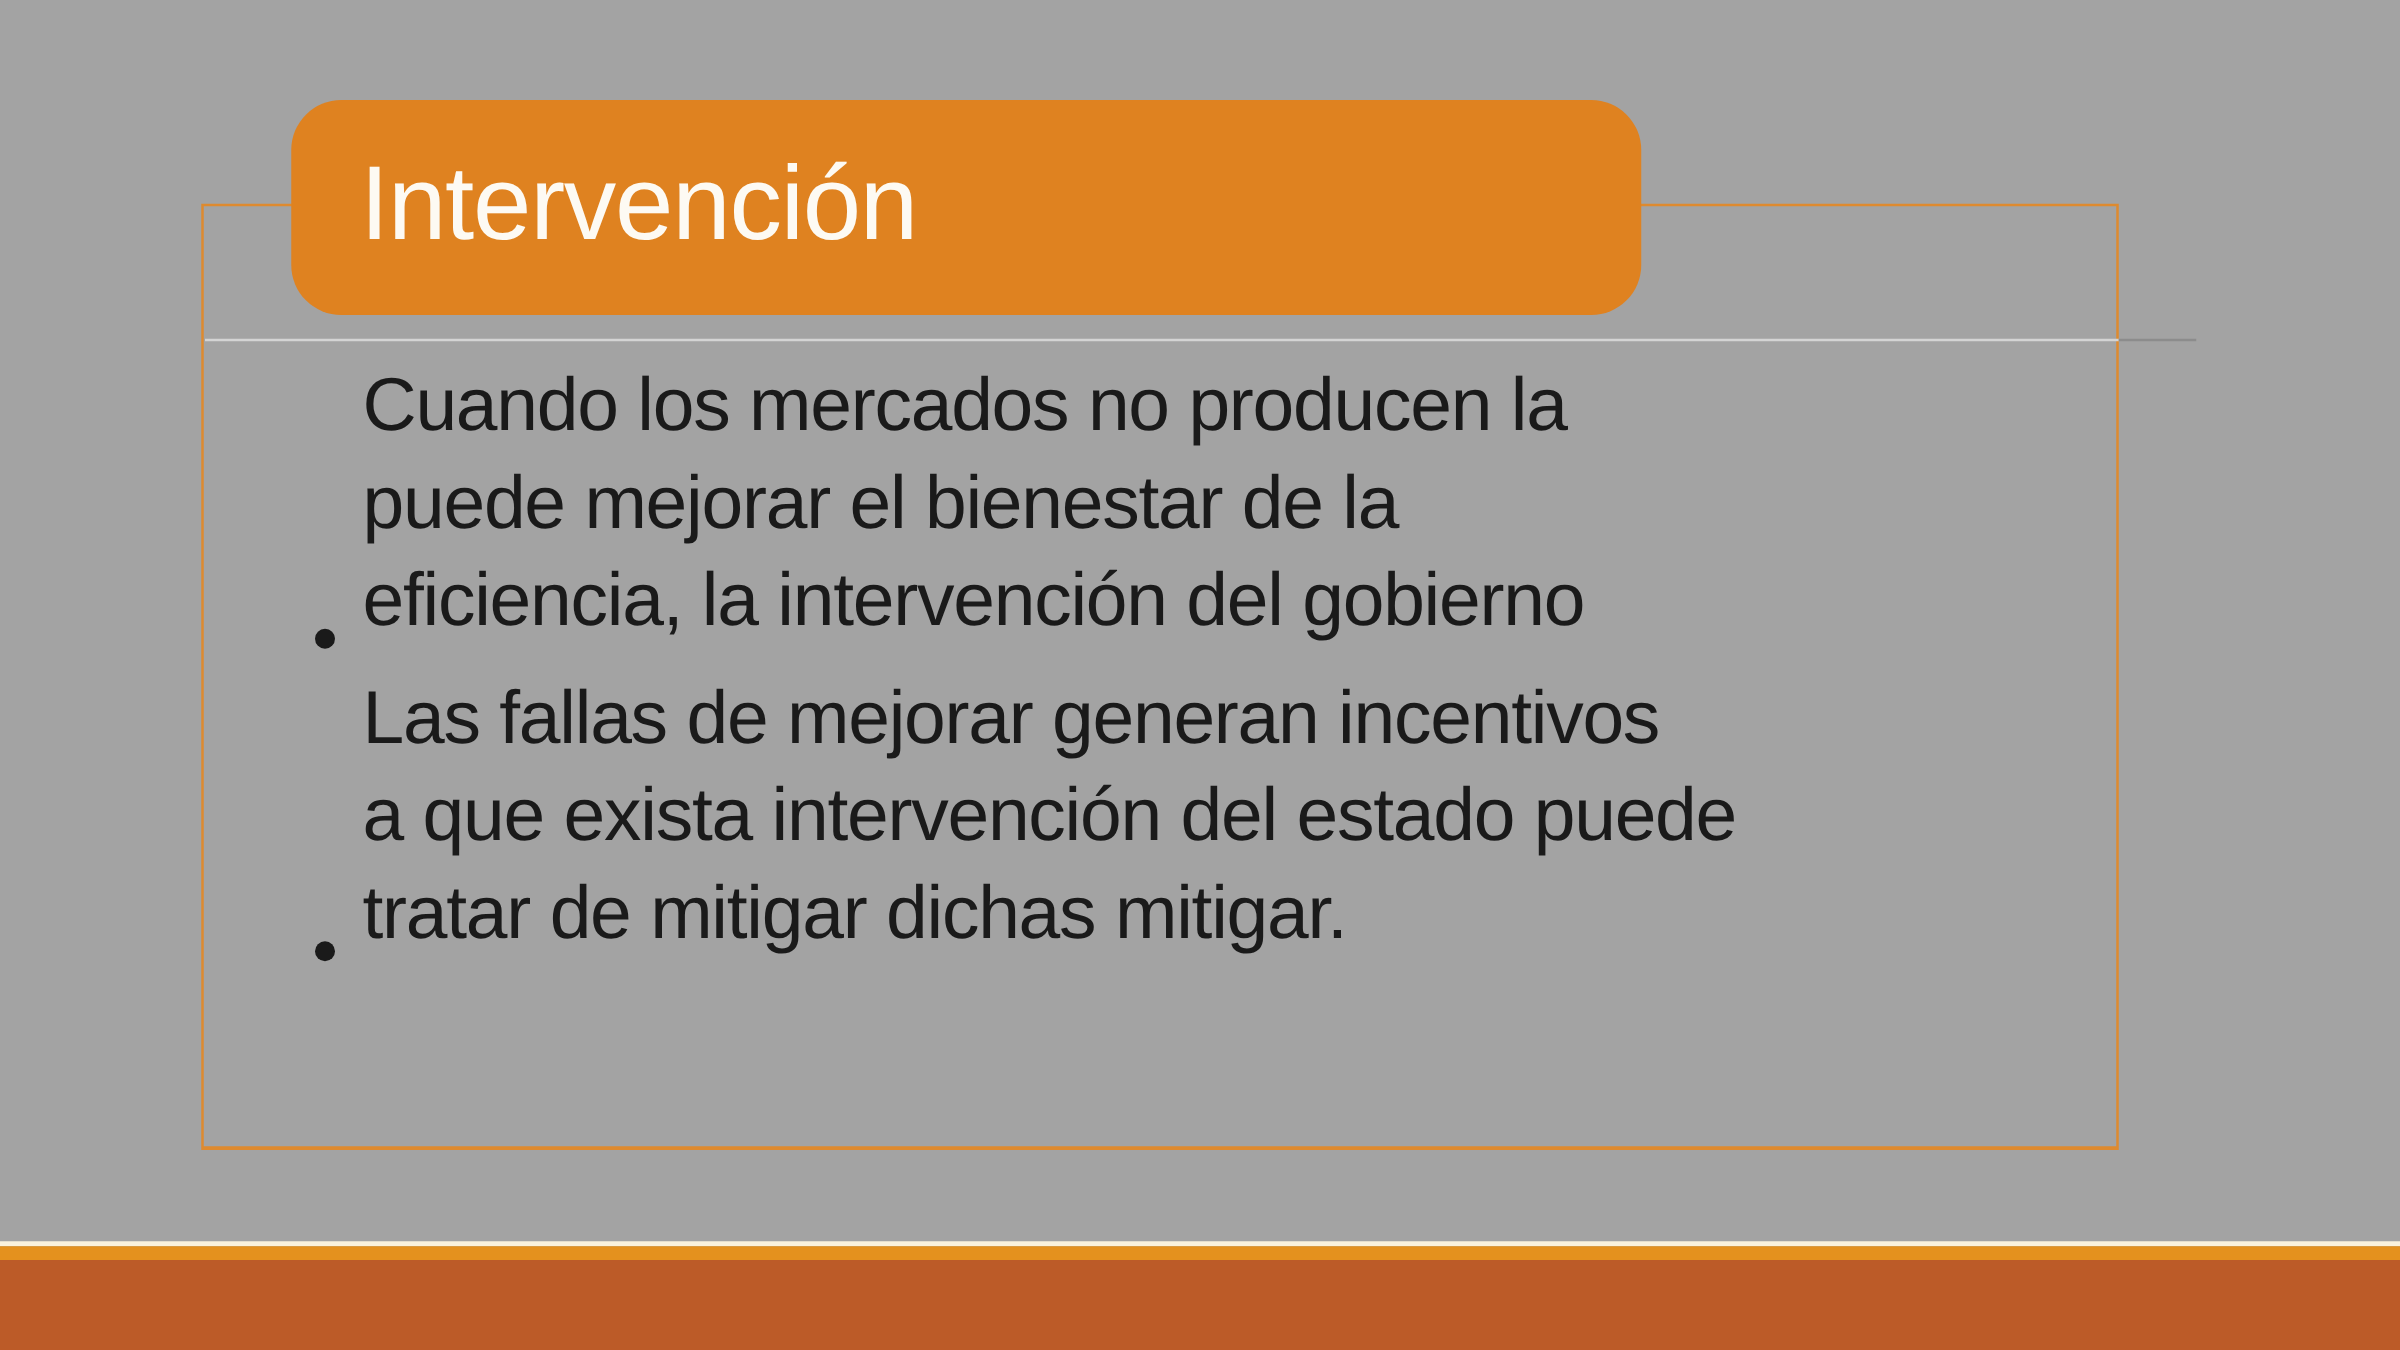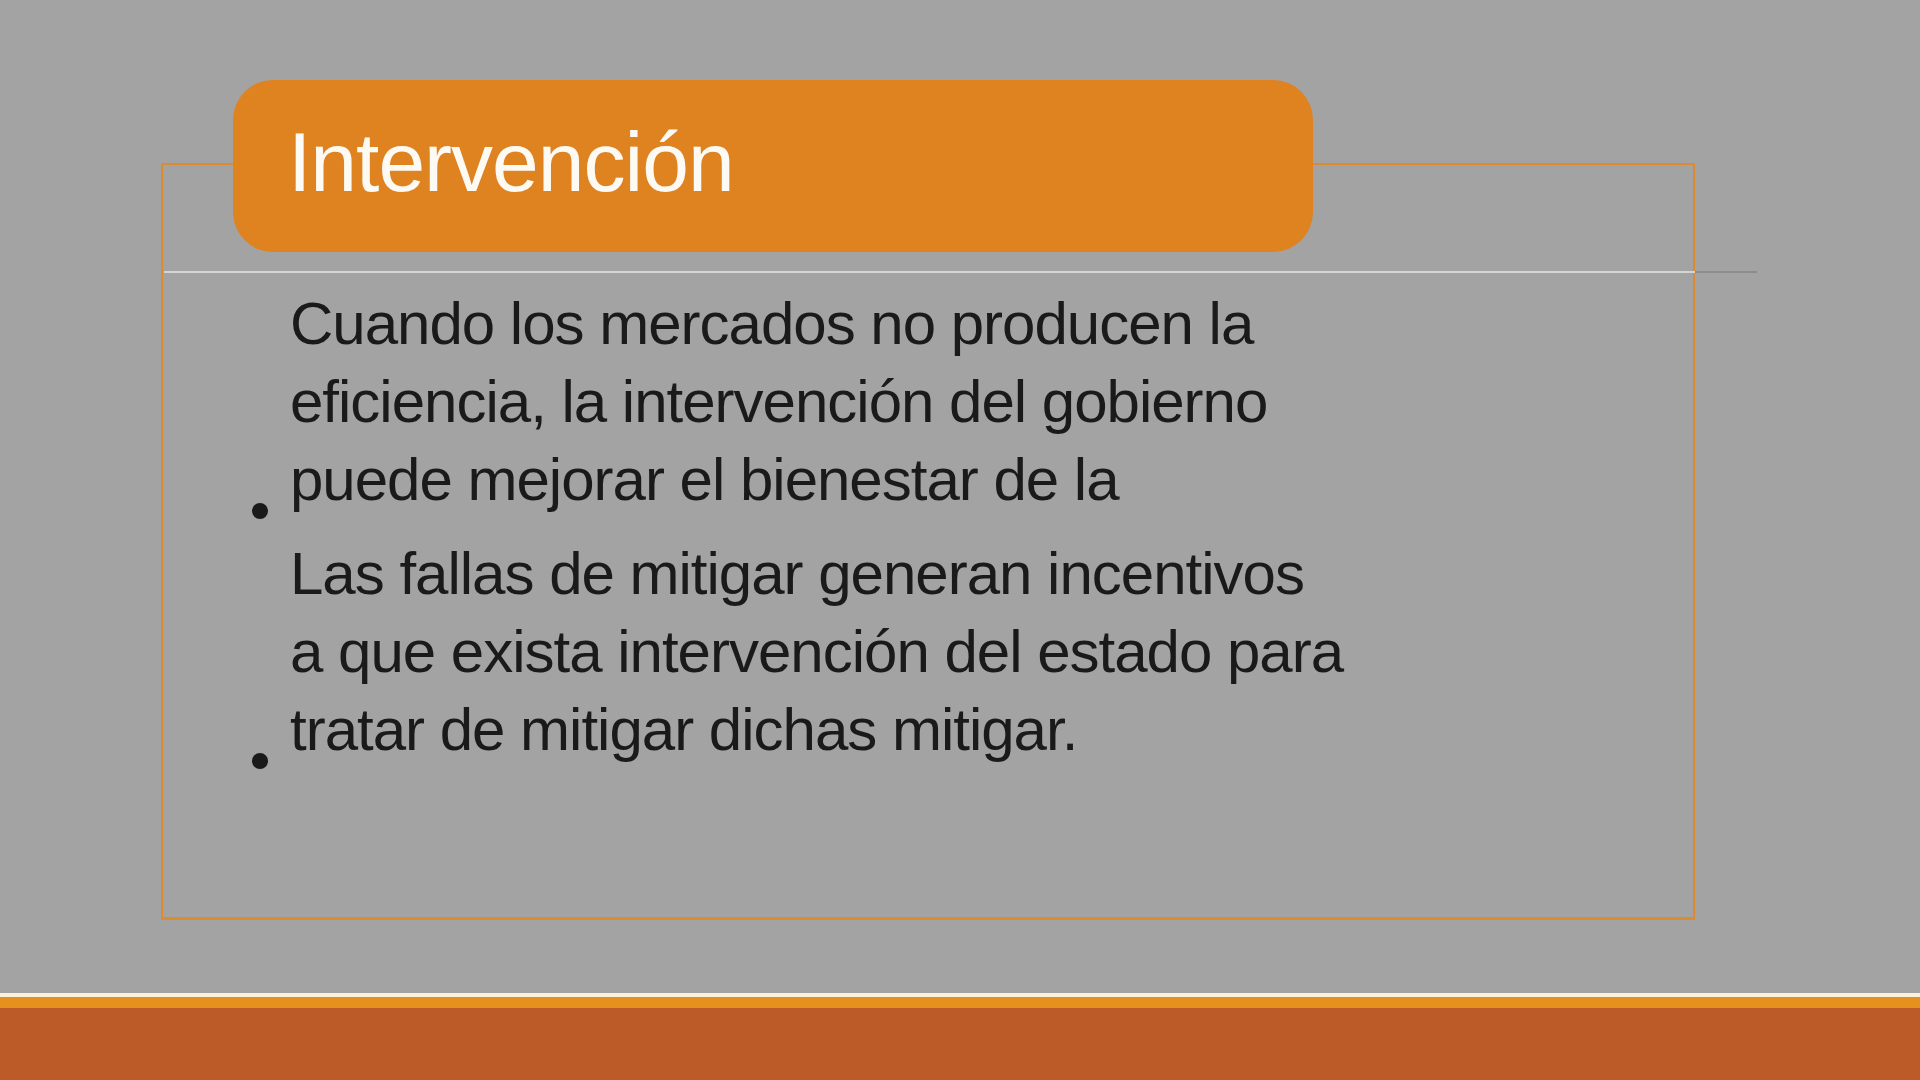--- a/index.html
+++ b/index.html
@@ -103,30 +103,30 @@
   <div class="title-banner">
     <div class="title-text">Intervención</div>
   </div>
 
   <div class="bullet-list">
 
     <div class="bullet-item">
       <span class="bullet-marker"></span>
       <div class="bullet-lines">
         <div class="bullet-line">Cuando los mercados no producen la</div>
+        <div class="bullet-line">puede mejorar el bienestar de la</div>
         <div class="bullet-line">eficiencia, la intervención del gobierno</div>
-        <div class="bullet-line">puede mejorar el bienestar de la</div>
       </div>
     </div>
 
     <div class="bullet-item">
       <span class="bullet-marker"></span>
       <div class="bullet-lines">
-        <div class="bullet-line">Las fallas de mitigar generan incentivos</div>
-        <div class="bullet-line">a que exista intervención del estado para</div>
+        <div class="bullet-line">Las fallas de mejorar generan incentivos</div>
+        <div class="bullet-line">a que exista intervención del estado puede</div>
         <div class="bullet-line">tratar de mitigar dichas mitigar.</div>
       </div>
     </div>
 
   </div>
 
   <div class="footer-cream"></div>
   <div class="footer-strip"></div>
   <div class="footer-bar"></div>
 

